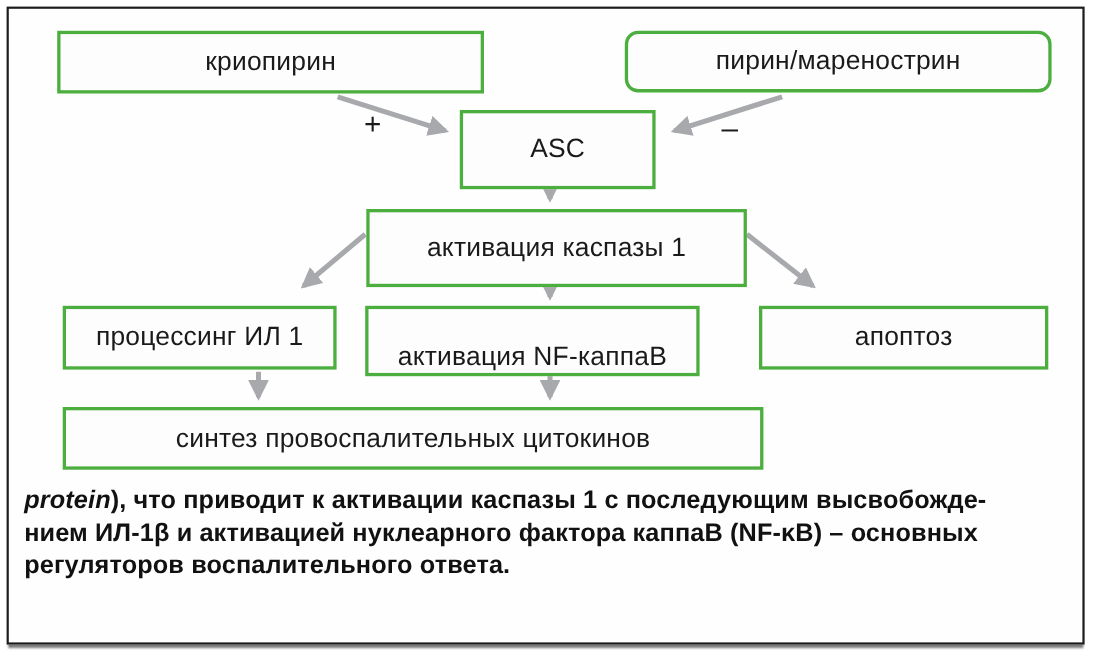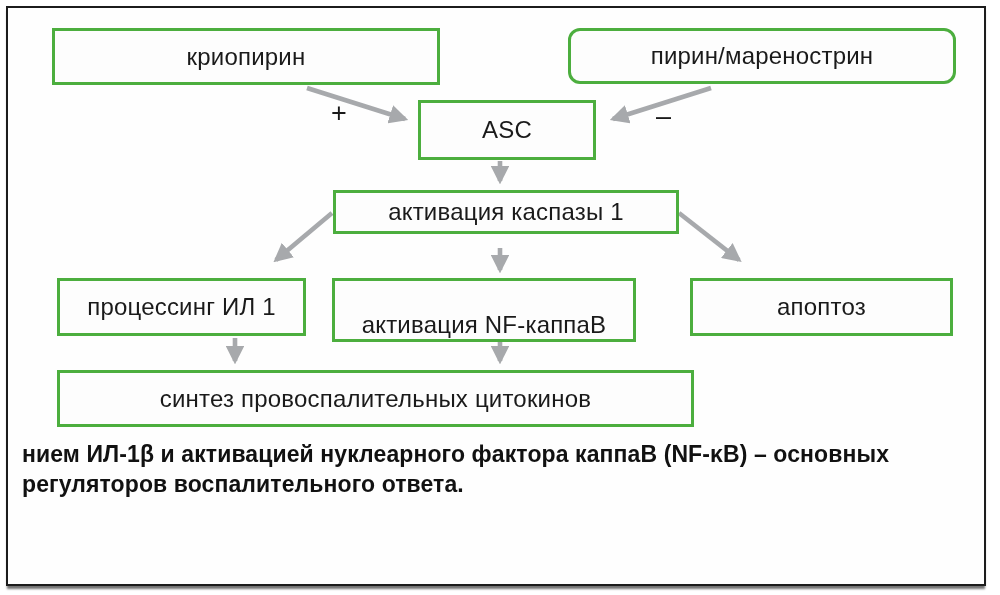--- a/index.html
+++ b/index.html
@@ -86,25 +86,25 @@
   </svg>
 
   <div class="box" style="left:52px; top:28px; width:388px; height:57px;">
     <span>криопирин</span>
   </div>
 
   <div class="box" style="left:568px; top:28px; width:388px; height:56px;border-radius:12px;">
     <span>пирин/маренострин</span>
   </div>
 
-  <div class="box" style="left:418px; top:100px; width:178px; height:60px;">
+  <div class="box" style="left:418px; top:100px; width:178px; height:72px;">
     <span>ASC</span>
   </div>
 
-  <div class="box" style="left:333px; top:190px; width:346px; height:44px;text-align:right;">
+  <div class="box" style="left:333px; top:190px; width:346px; height:71px;text-align:right;">
     <span>активация каспазы 1</span>
   </div>
 
   <div class="box" style="left:57px; top:278px; width:249px; height:58px;">
     <span>процессинг ИЛ 1</span>
   </div>
 
   <div class="box" style="left:332px; top:278px; width:304px; height:64px;align-items:flex-end;">
     <span>активация NF-каппаВ</span>
   </div>
@@ -114,17 +114,18 @@
   </div>
 
   <div class="box" style="left:690px; top:278px; width:263px; height:58px;">
     <span>апоптоз</span>
   </div>
 
   <span class="edge-label" style="left:331px; top:98px;">+</span>
   <span class="edge-label" style="left:656px; top:101px;">–</span>
 
   <div class="caption">
+    <div><span class="seg-italic">protein</span><span class="seg-bold">), что приводит к активации каспазы 1 с последующим высвобожде-</span></div>
     <div><span class="seg-bold">нием ИЛ-1β и активацией нуклеарного фактора каппаВ (NF-κB) – основных</span></div>
     <div><span class="seg-bold">регуляторов воспалительного ответа.</span></div>
   </div>
 
 </div>
 
 </body></html>

